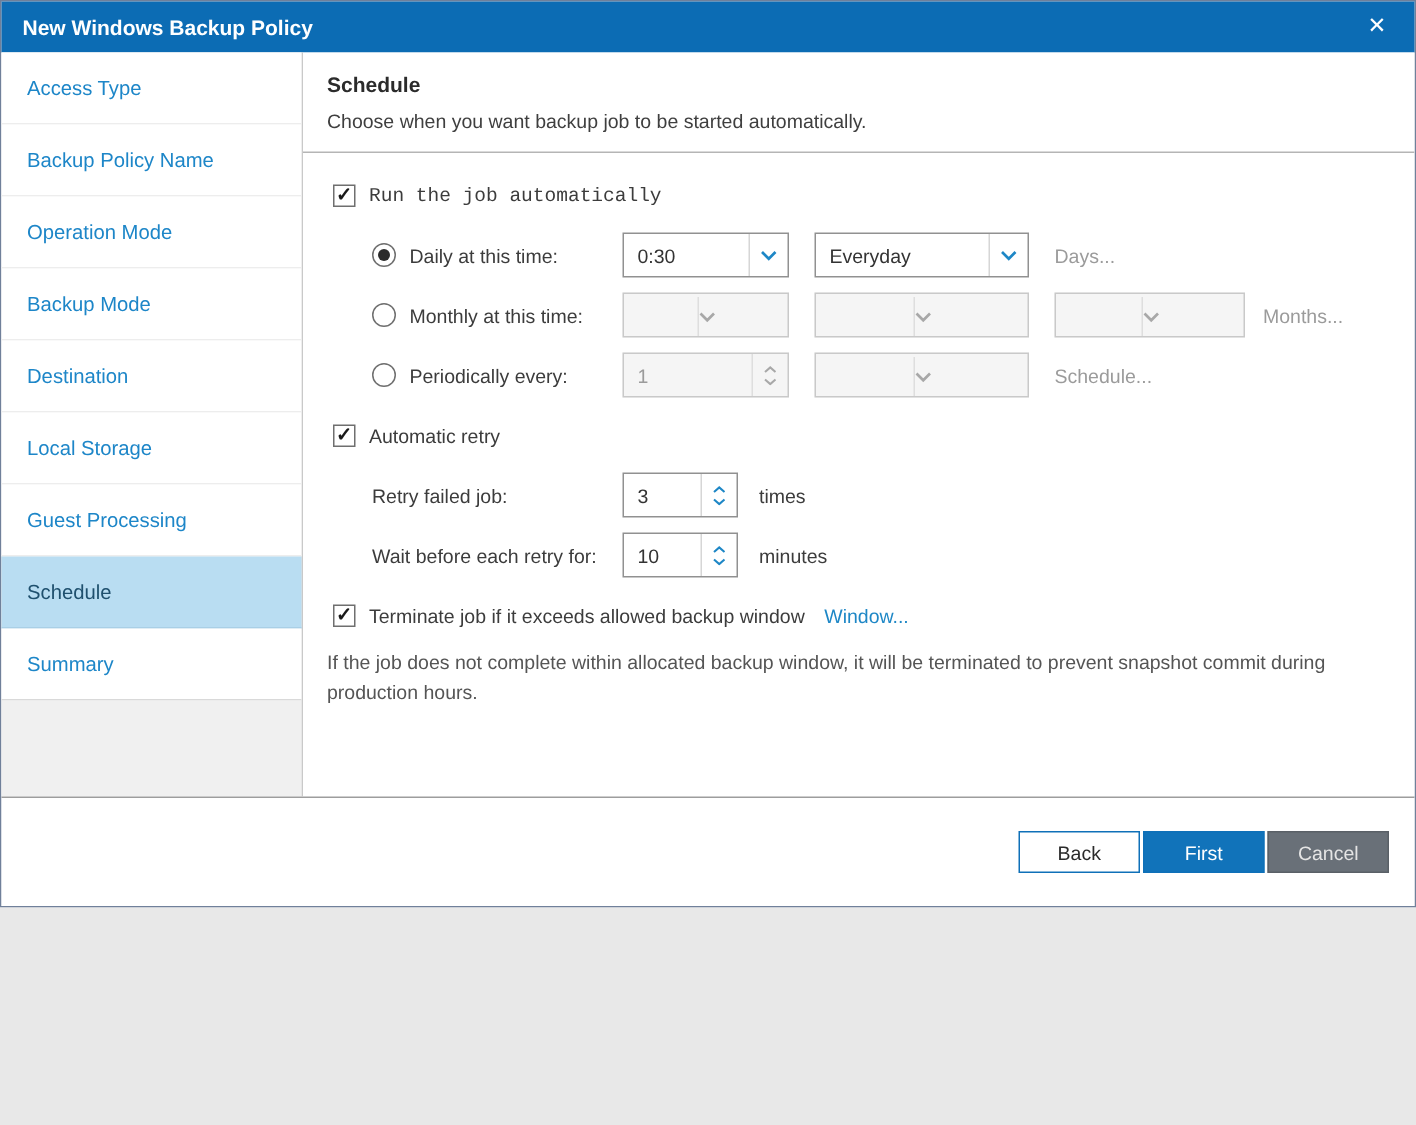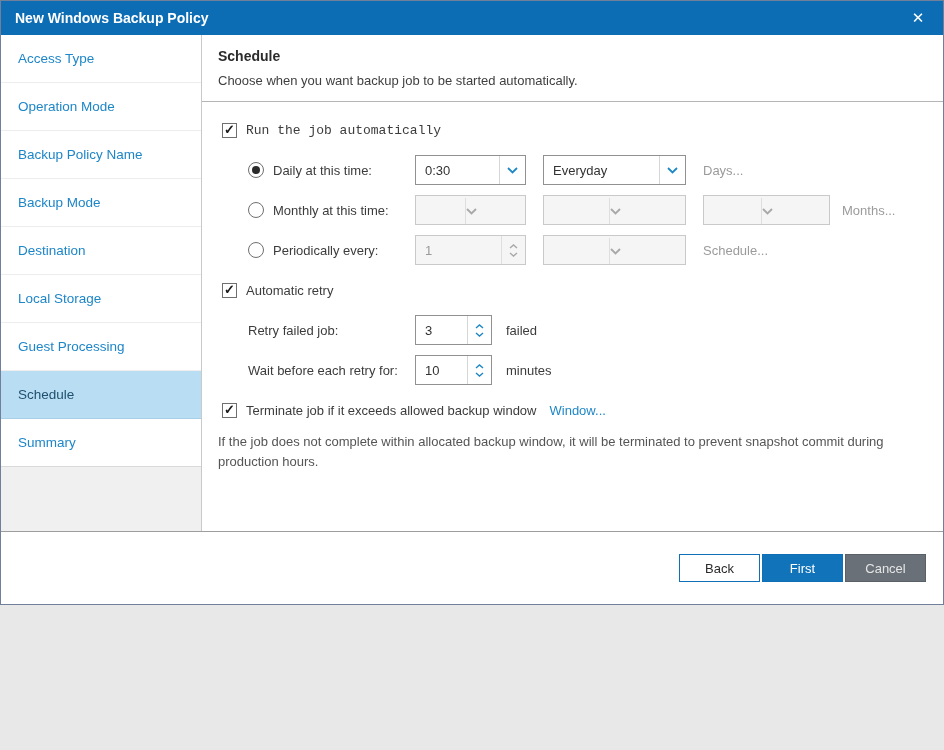--- a/index.html
+++ b/index.html
@@ -152,24 +152,24 @@
     <span class="title">New Windows Backup Policy</span>
     <span class="close">✕</span>
   </div>
 
   <div class="body">
     <aside class="sidebar">
       <div class="side-item">
           <span>Access Type</span>
         </div>
       <div class="side-item">
+          <span>Backup Policy Name</span>
+        </div>
+      <div class="side-item">
           <span>Operation Mode</span>
-        </div>
-      <div class="side-item">
-          <span>Backup Policy Name</span>
         </div>
       <div class="side-item">
           <span>Backup Mode</span>
         </div>
       <div class="side-item">
           <span>Destination</span>
         </div>
       <div class="side-item">
           <span>Local Storage</span>
         </div>
@@ -306,21 +306,21 @@
               <span class="spin-value">3</span>
               <span class="spin-arrows">
                 <svg width="9" height="5" viewBox="0 0 9 5">
                     <path d="M1 4l3.5-3L8 4" fill="none" stroke="currentColor" stroke-width="1.4"></path>
                   </svg>
                 <svg width="9" height="5" viewBox="0 0 9 5">
                     <path d="M1 1l3.5 3L8 1" fill="none" stroke="currentColor" stroke-width="1.4"></path>
                   </svg>
               </span>
             </div>
-            <span class="suffix">failed</span>
+            <span class="suffix">times</span>
           </div>
         </div>
 
         <div class="row indent">
           <div class="label-cell">
             <span>Wait before each retry for:</span>
           </div>
           <div class="ctrl-group">
             <div class="spinner spin-sm">
               <span class="spin-value">10</span>

